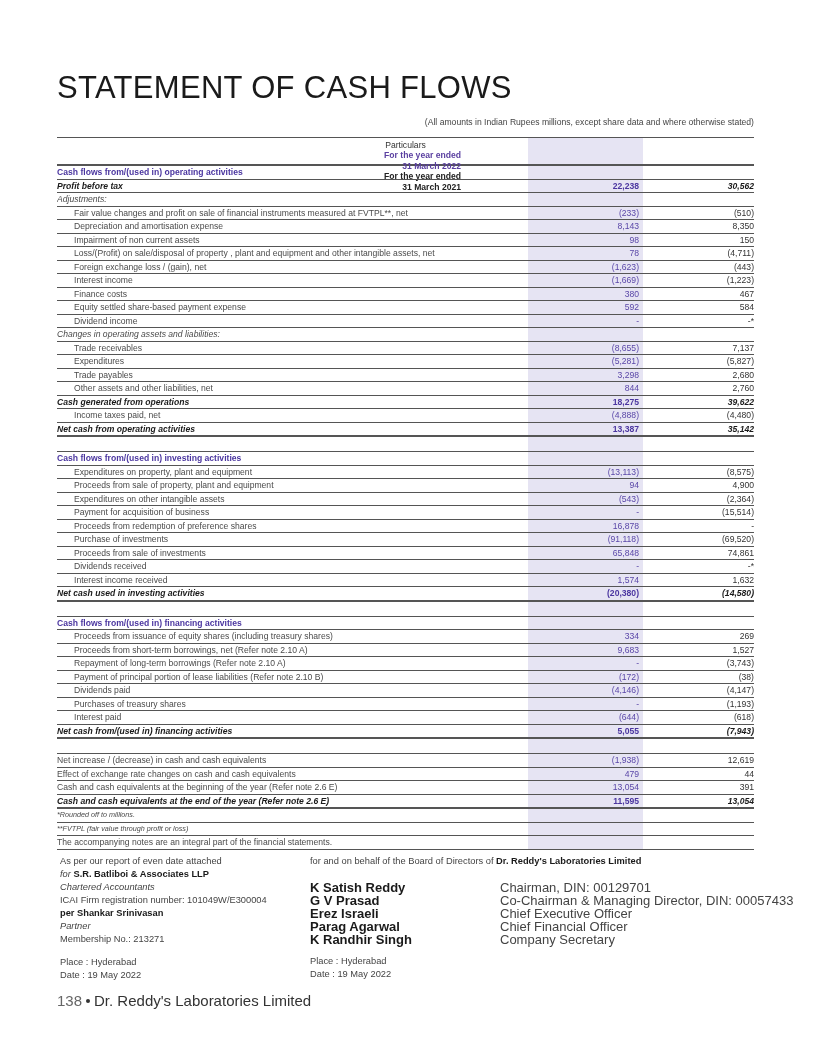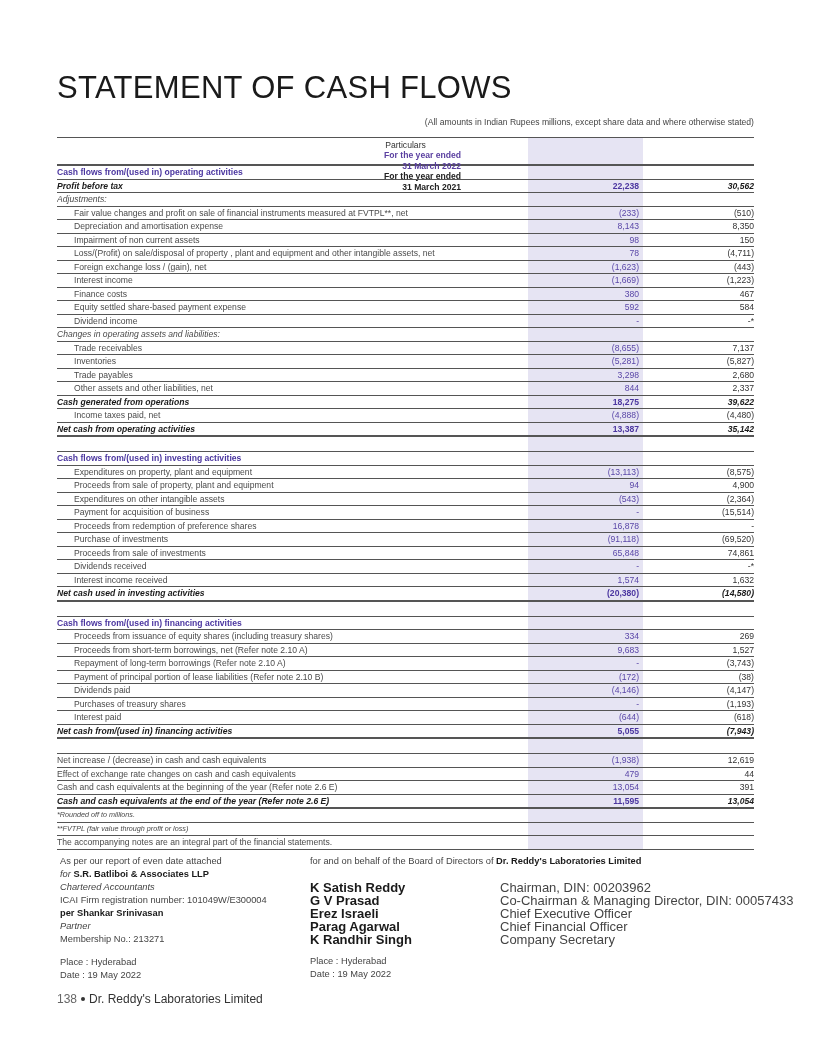--- a/index.html
+++ b/index.html
@@ -31,21 +31,21 @@
   .footer { position: absolute; left: 60px; top: 855px; font-size: 9.3px; color: #444; line-height: 13px; }
   .footer .b { font-weight: 700; color: #1a1a1a; }
   .footer .i { font-style: italic; }
   .board { position: absolute; left: 310px; top: 855px; font-size: 9.3px; color: #444; line-height: 13px; }
   .board .b { font-weight: 700; color: #1a1a1a; }
   .dirs { position: absolute; left: 310px; top: 881px; font-size: 13px; line-height: 13px; }
   .dirs .d { display: flex; }
   .dirs .n { width: 190px; font-weight: 700; color: #1a1a1a; }
   .dirs .r { color: #444; }
   .place2 { position: absolute; left: 310px; top: 955px; font-size: 9.3px; color: #444; line-height: 13px; }
-  .pagefoot { position: absolute; left: 57px; top: 992px; font-size: 12px; color: #333; }
+  .pagefoot { position: absolute; left: 57px; top: 992px; font-size: 15px; color: #333; }
   .pagefoot .num { color: #666; }
   .pagefoot .dot { display: inline-block; width: 4px; height: 4px; background: #333; border-radius: 50%; margin: 0 4px 2px 4px; vertical-align: middle; }
 </style>
 </head>
 <body>
 
 <h1 class="title">STATEMENT OF CASH FLOWS</h1>
 <div class="subnote">(All amounts in Indian Rupees millions, except share data and where otherwise stated)</div>
 
 <div class="tbl">
@@ -126,33 +126,33 @@
         <div class="lbl">Changes in operating assets and liabilities:</div>
         <div class="v1"></div>
         <div class="v2"></div>
       </div>
       <div class="row indent">
         <div class="lbl">Trade receivables</div>
         <div class="v1">(8,655)</div>
         <div class="v2">7,137</div>
       </div>
       <div class="row indent">
-        <div class="lbl">Inventories</div>
+        <div class="lbl">Expenditures</div>
         <div class="v1">(5,281)</div>
         <div class="v2">(5,827)</div>
       </div>
       <div class="row indent">
         <div class="lbl">Trade payables</div>
         <div class="v1">3,298</div>
         <div class="v2">2,680</div>
       </div>
       <div class="row indent">
         <div class="lbl">Other assets and other liabilities, net</div>
         <div class="v1">844</div>
-        <div class="v2">2,337</div>
+        <div class="v2">2,760</div>
       </div>
       <div class="row bold">
         <div class="lbl">Cash generated from operations</div>
         <div class="v1">18,275</div>
         <div class="v2">39,622</div>
       </div>
       <div class="row indent">
         <div class="lbl">Income taxes paid, net</div>
         <div class="v1">(4,888)</div>
         <div class="v2">(4,480)</div>
@@ -329,21 +329,21 @@
 </div>
 
 <div class="board">
   <span>for and on behalf of the Board of Directors of</span>
   <span class="b">Dr. Reddy's Laboratories Limited</span>
 </div>
 
 <div class="dirs">
   <div class="d">
       <span class="n">K Satish Reddy</span>
-      <span class="r">Chairman, DIN: 00203962</span>
+      <span class="r">Chairman, DIN: 00129701</span>
     </div>
   <div class="d">
       <span class="n">G V Prasad</span>
       <span class="r">Co-Chairman &amp; Managing Director, DIN: 00057433</span>
     </div>
   <div class="d">
       <span class="n">Erez Israeli</span>
       <span class="r">Chief Executive Officer</span>
     </div>
   <div class="d">

